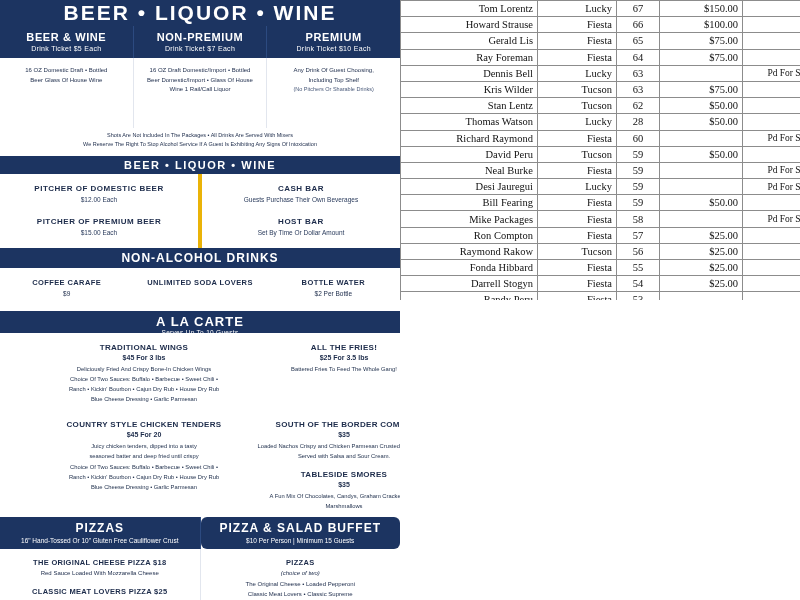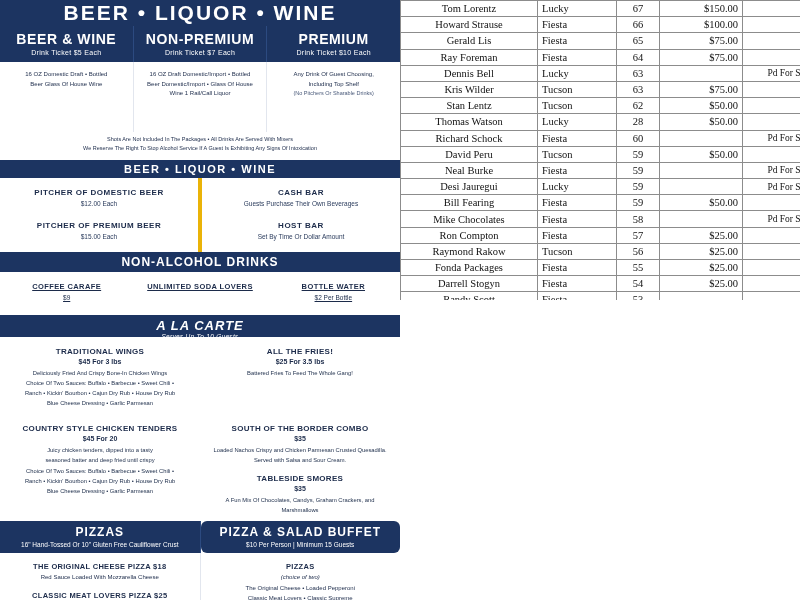--- a/index.html
+++ b/index.html
@@ -22,21 +22,21 @@
   }
   .title-band{
     height:26px;line-height:26px;font-size:21px;letter-spacing:2px;
   }
   .tier-row{display:flex;width:400px;background:#1c3461;}
   .tier{
     flex:1;text-align:center;color:#fff;padding:5px 2px 6px 2px;
     border-right:1px solid #2c4a80;
   }
   .tier:last-child{border-right:none;}
-  .tier h3{margin:0;font-size:14px;font-weight:bold;letter-spacing:.6px;}
+  .tier h3{margin:0;font-size:11px;font-weight:bold;letter-spacing:.6px;}
   .tier .sub{font-size:7px;margin-top:2px;letter-spacing:.3px;}
   .tier-body-row{display:flex;width:400px;background:#fff;}
   .tier-body{
     flex:1;text-align:center;padding:8px 6px 10px 6px;font-size:6px;
     line-height:1.6;color:#1c2b4a;border-right:1px solid #e2e6ee;
     min-height:52px;
   }
   .tier-body:last-child{border-right:none;}
   .tier-body .note{font-size:5.5px;color:#4a5a7a;}
   .disclaimer{
@@ -50,33 +50,32 @@
   .col{
     flex:1;text-align:center;padding:10px 8px 12px 8px;
     border-right:4px solid #eab308;
   }
   .col:last-child{border-right:none;}
   .col .h{font-size:8px;font-weight:bold;letter-spacing:.5px;}
   .col .d{font-size:6.5px;margin-top:3px;color:#2a3b5c;}
   .col .gap{height:14px;}
   .na-band{height:20px;line-height:20px;font-size:12px;letter-spacing:1px;}
   .three-col{display:flex;width:400px;padding:10px 0 14px 0;}
-  .c3{flex:1;text-align:center;text-decoration:underline;}
+  .c3{flex:1;text-align:center;}
   .c3 .h{font-size:7.5px;font-weight:bold;letter-spacing:.4px;}
   .c3 .d{font-size:6.5px;margin-top:3px;}
   .alacarte-band{
     height:22px;line-height:22px;font-size:13px;letter-spacing:1px;
     position:relative;
-    font-style:italic;
   }
   .alacarte-band .serves{
     display:block;font-size:6.5px;font-weight:normal;letter-spacing:.3px;
     line-height:8px;margin-top:-4px;
   }
-  .ac-row{display:flex;width:400px;}
+  .ac-row{display:flex;width:400px;padding-left:44px;}
   .ac{flex:1;text-align:center;padding:10px 8px 6px 8px;}
   .ac .h{font-size:8px;font-weight:bold;letter-spacing:.3px;}
   .ac .price{font-size:7px;font-weight:bold;margin-top:2px;}
   .ac .d{font-size:5.8px;line-height:1.75;margin-top:3px;color:#23334f;}
   .pz-band-row{display:flex;width:400px;}
   .pz-band{
     flex:1;background:#1c3461;color:#fff;text-align:center;
     padding:4px 0 5px 0;border-right:1px solid #2c4a80;
   }
   .pz-band:last-child{border-right:none;border-radius:6px;}
@@ -102,22 +101,22 @@
   table.scores{
     border-collapse:collapse;width:400px;
     font-family:"Liberation Serif", serif;
     font-size:10.5px;color:#111;
     table-layout:fixed;
   }
   table.scores td{
     border:1px solid #8c8c8c;
     height:15.2px;padding:0 4px;white-space:nowrap;overflow:hidden;
   }
-  td.name{text-align:center;width:128px;}
-  td.center{text-align:left;width:70px;}
+  td.name{text-align:right;width:128px;}
+  td.center{text-align:right;width:70px;}
   td.num{text-align:center;width:34px;}
   td.money{text-align:right;width:74px;}
   td.series{text-align:center;width:92px;font-size:9.5px;}
 </style>
 </head>
 <body>
 
 <div class="page">
 
   <div class="left">
@@ -327,21 +326,21 @@
               <td class="series"></td>
             </tr>
           <tr>
               <td class="name">Thomas Watson</td>
               <td class="center">Lucky</td>
               <td class="num">28</td>
               <td class="money">$50.00</td>
               <td class="series"></td>
             </tr>
           <tr>
-              <td class="name">Richard Schock</td>
+              <td class="name">Richard Raymond</td>
               <td class="center">Fiesta</td>
               <td class="num">60</td>
               <td class="money"></td>
               <td class="series">Pd For Series</td>
             </tr>
           <tr>
               <td class="name">David Peru</td>
               <td class="center">Tucson</td>
               <td class="num">59</td>
               <td class="money">$50.00</td>
@@ -362,56 +361,56 @@
               <td class="series">Pd For Series</td>
             </tr>
           <tr>
               <td class="name">Bill Fearing</td>
               <td class="center">Fiesta</td>
               <td class="num">59</td>
               <td class="money">$50.00</td>
               <td class="series"></td>
             </tr>
           <tr>
-              <td class="name">Mike Chocolates</td>
+              <td class="name">Mike Packages</td>
               <td class="center">Fiesta</td>
               <td class="num">58</td>
               <td class="money"></td>
               <td class="series">Pd For Series</td>
             </tr>
           <tr>
               <td class="name">Ron Compton</td>
               <td class="center">Fiesta</td>
               <td class="num">57</td>
               <td class="money">$25.00</td>
               <td class="series"></td>
             </tr>
           <tr>
               <td class="name">Raymond Rakow</td>
               <td class="center">Tucson</td>
               <td class="num">56</td>
               <td class="money">$25.00</td>
               <td class="series"></td>
             </tr>
           <tr>
-              <td class="name">Fonda Packages</td>
+              <td class="name">Fonda Hibbard</td>
               <td class="center">Fiesta</td>
               <td class="num">55</td>
               <td class="money">$25.00</td>
               <td class="series"></td>
             </tr>
           <tr>
               <td class="name">Darrell Stogyn</td>
               <td class="center">Fiesta</td>
               <td class="num">54</td>
               <td class="money">$25.00</td>
               <td class="series"></td>
             </tr>
           <tr>
-              <td class="name">Randy Scott</td>
+              <td class="name">Randy Peru</td>
               <td class="center">Fiesta</td>
               <td class="num">53</td>
               <td class="money"></td>
               <td class="series"></td>
             </tr>
 
         </tbody>
       </table>
     </div>
 

